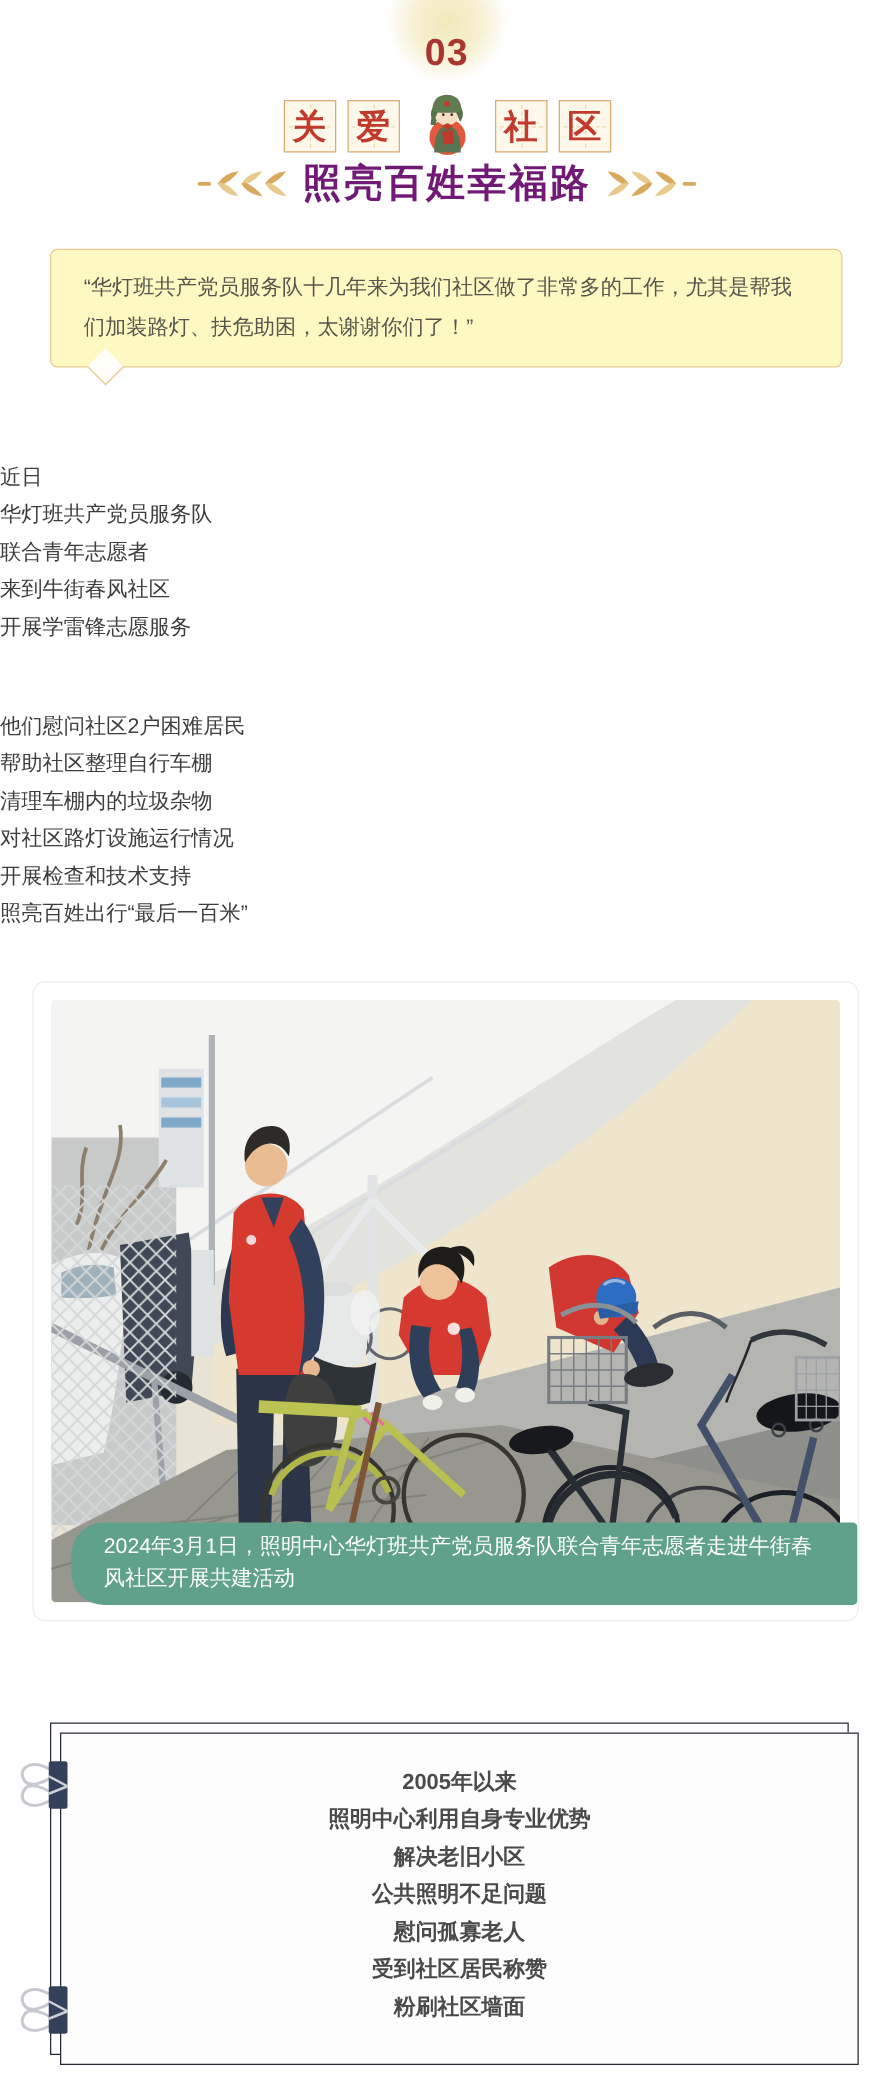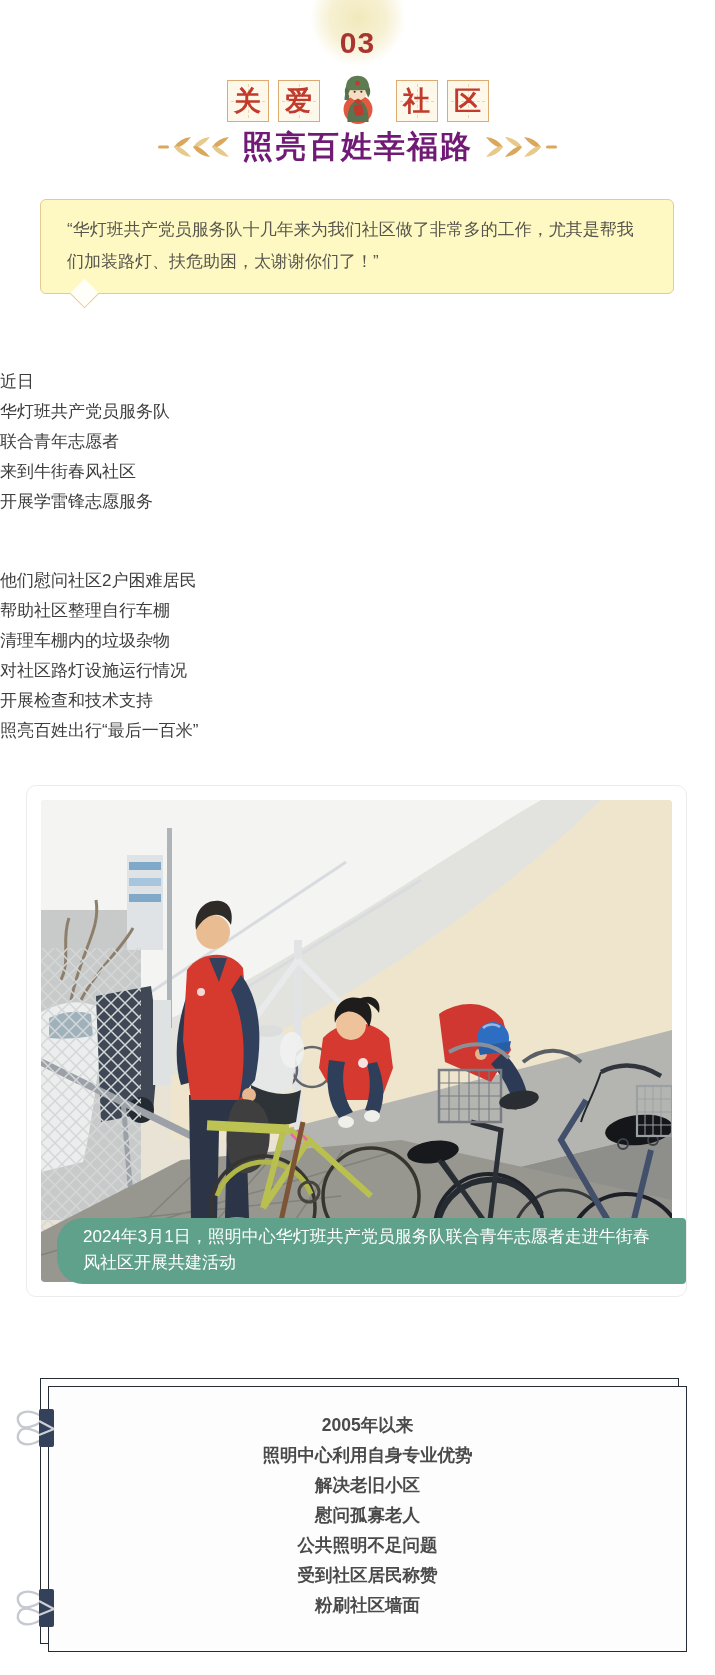--- a/index.html
+++ b/index.html
@@ -289,22 +289,22 @@
     <div class="photo-caption">2024年3月1日，照明中心华灯班共产党员服务队联合青年志愿者走进牛街春风社区开展共建活动</div>
   </div>
 
   <div class="note-frame">
     <div class="note-outer"></div>
     <div class="note-inner">
       <div class="note-text">
         <div>2005年以来</div>
         <div>照明中心利用自身专业优势</div>
         <div>解决老旧小区</div>
+        <div>公共照明不足问题</div>
         <div>慰问孤寡老人</div>
-        <div>公共照明不足问题</div>
         <div>受到社区居民称赞</div>
         <div>粉刷社区墙面</div>
       </div>
     </div>
     <svg class="clip top" viewBox="0 0 44 48">
       <path d="M30 12 C12 2 2 12 9 21 C13 26 24 22 30 18" stroke="#c6cad0" stroke-width="2.4" fill="none"></path>
       <path d="M30 36 C12 46 2 36 9 27 C13 22 24 26 30 30" stroke="#c6cad0" stroke-width="2.4" fill="none"></path>
       <rect x="28" y="5" width="15" height="38" rx="2" fill="#34415a"></rect>
       <line x1="28" y1="17" x2="43" y2="25" stroke="#cdd1d6" stroke-width="2"></line>
       <line x1="28" y1="31" x2="43" y2="25" stroke="#cdd1d6" stroke-width="2"></line>

